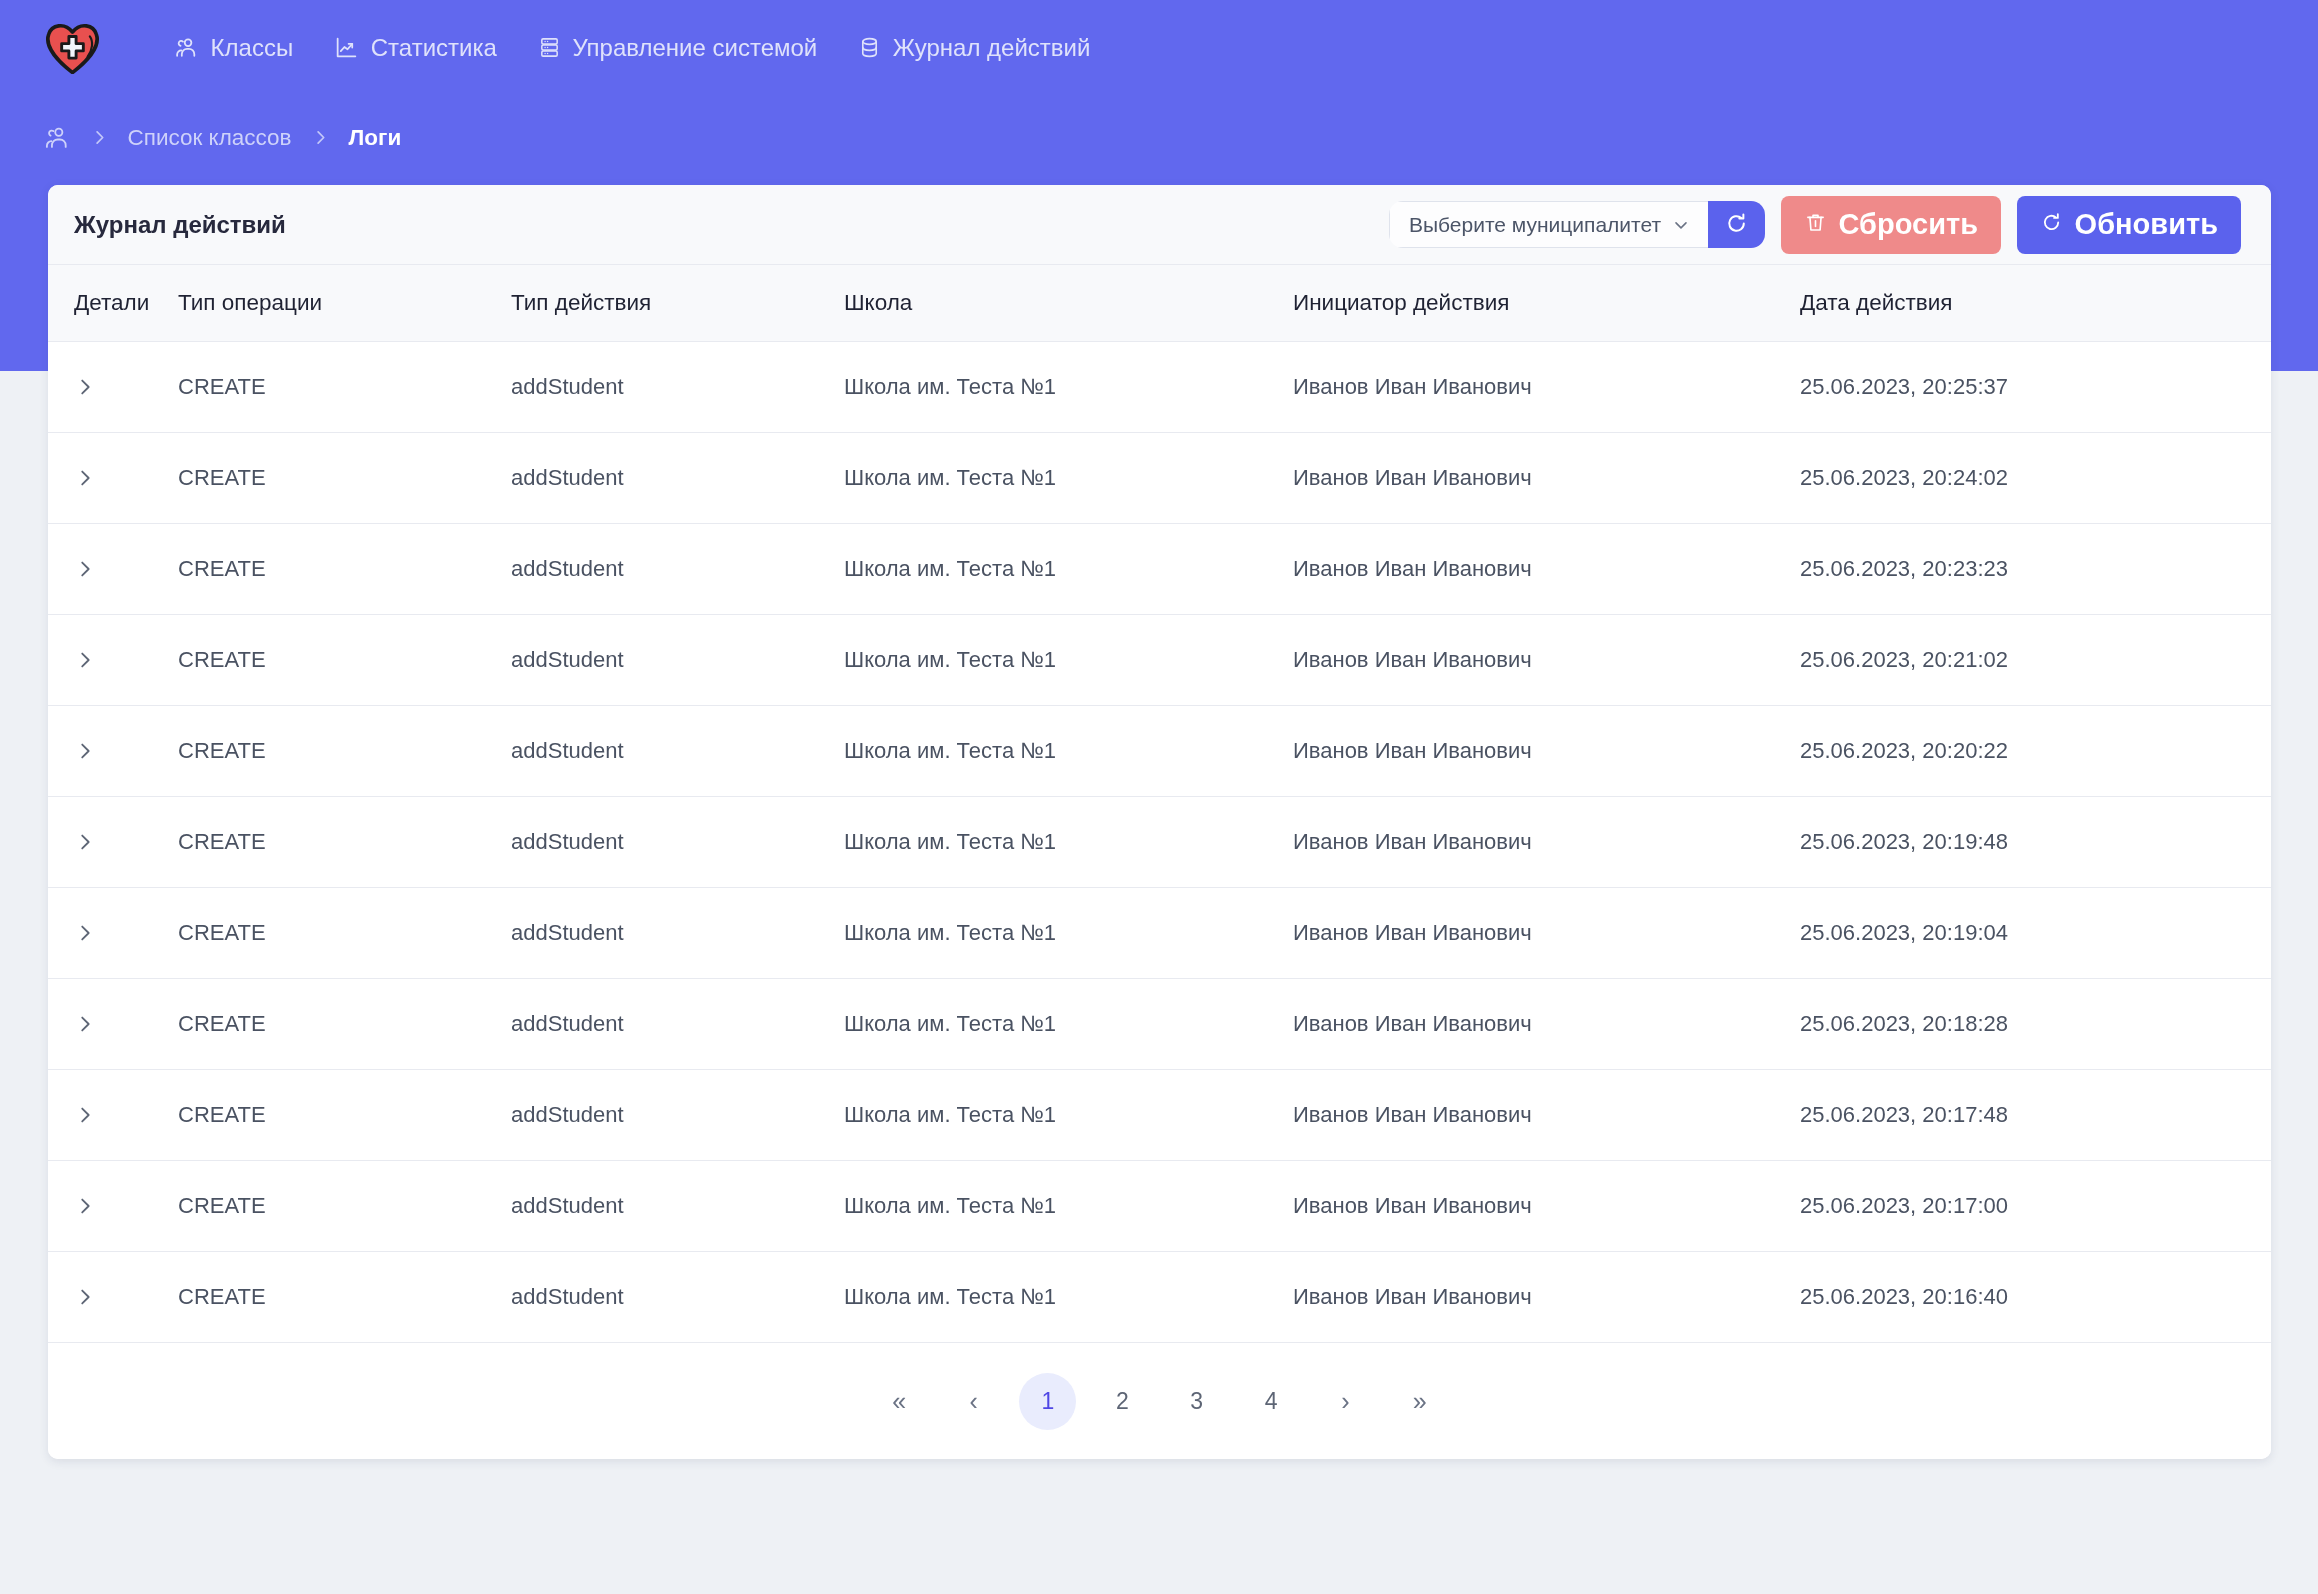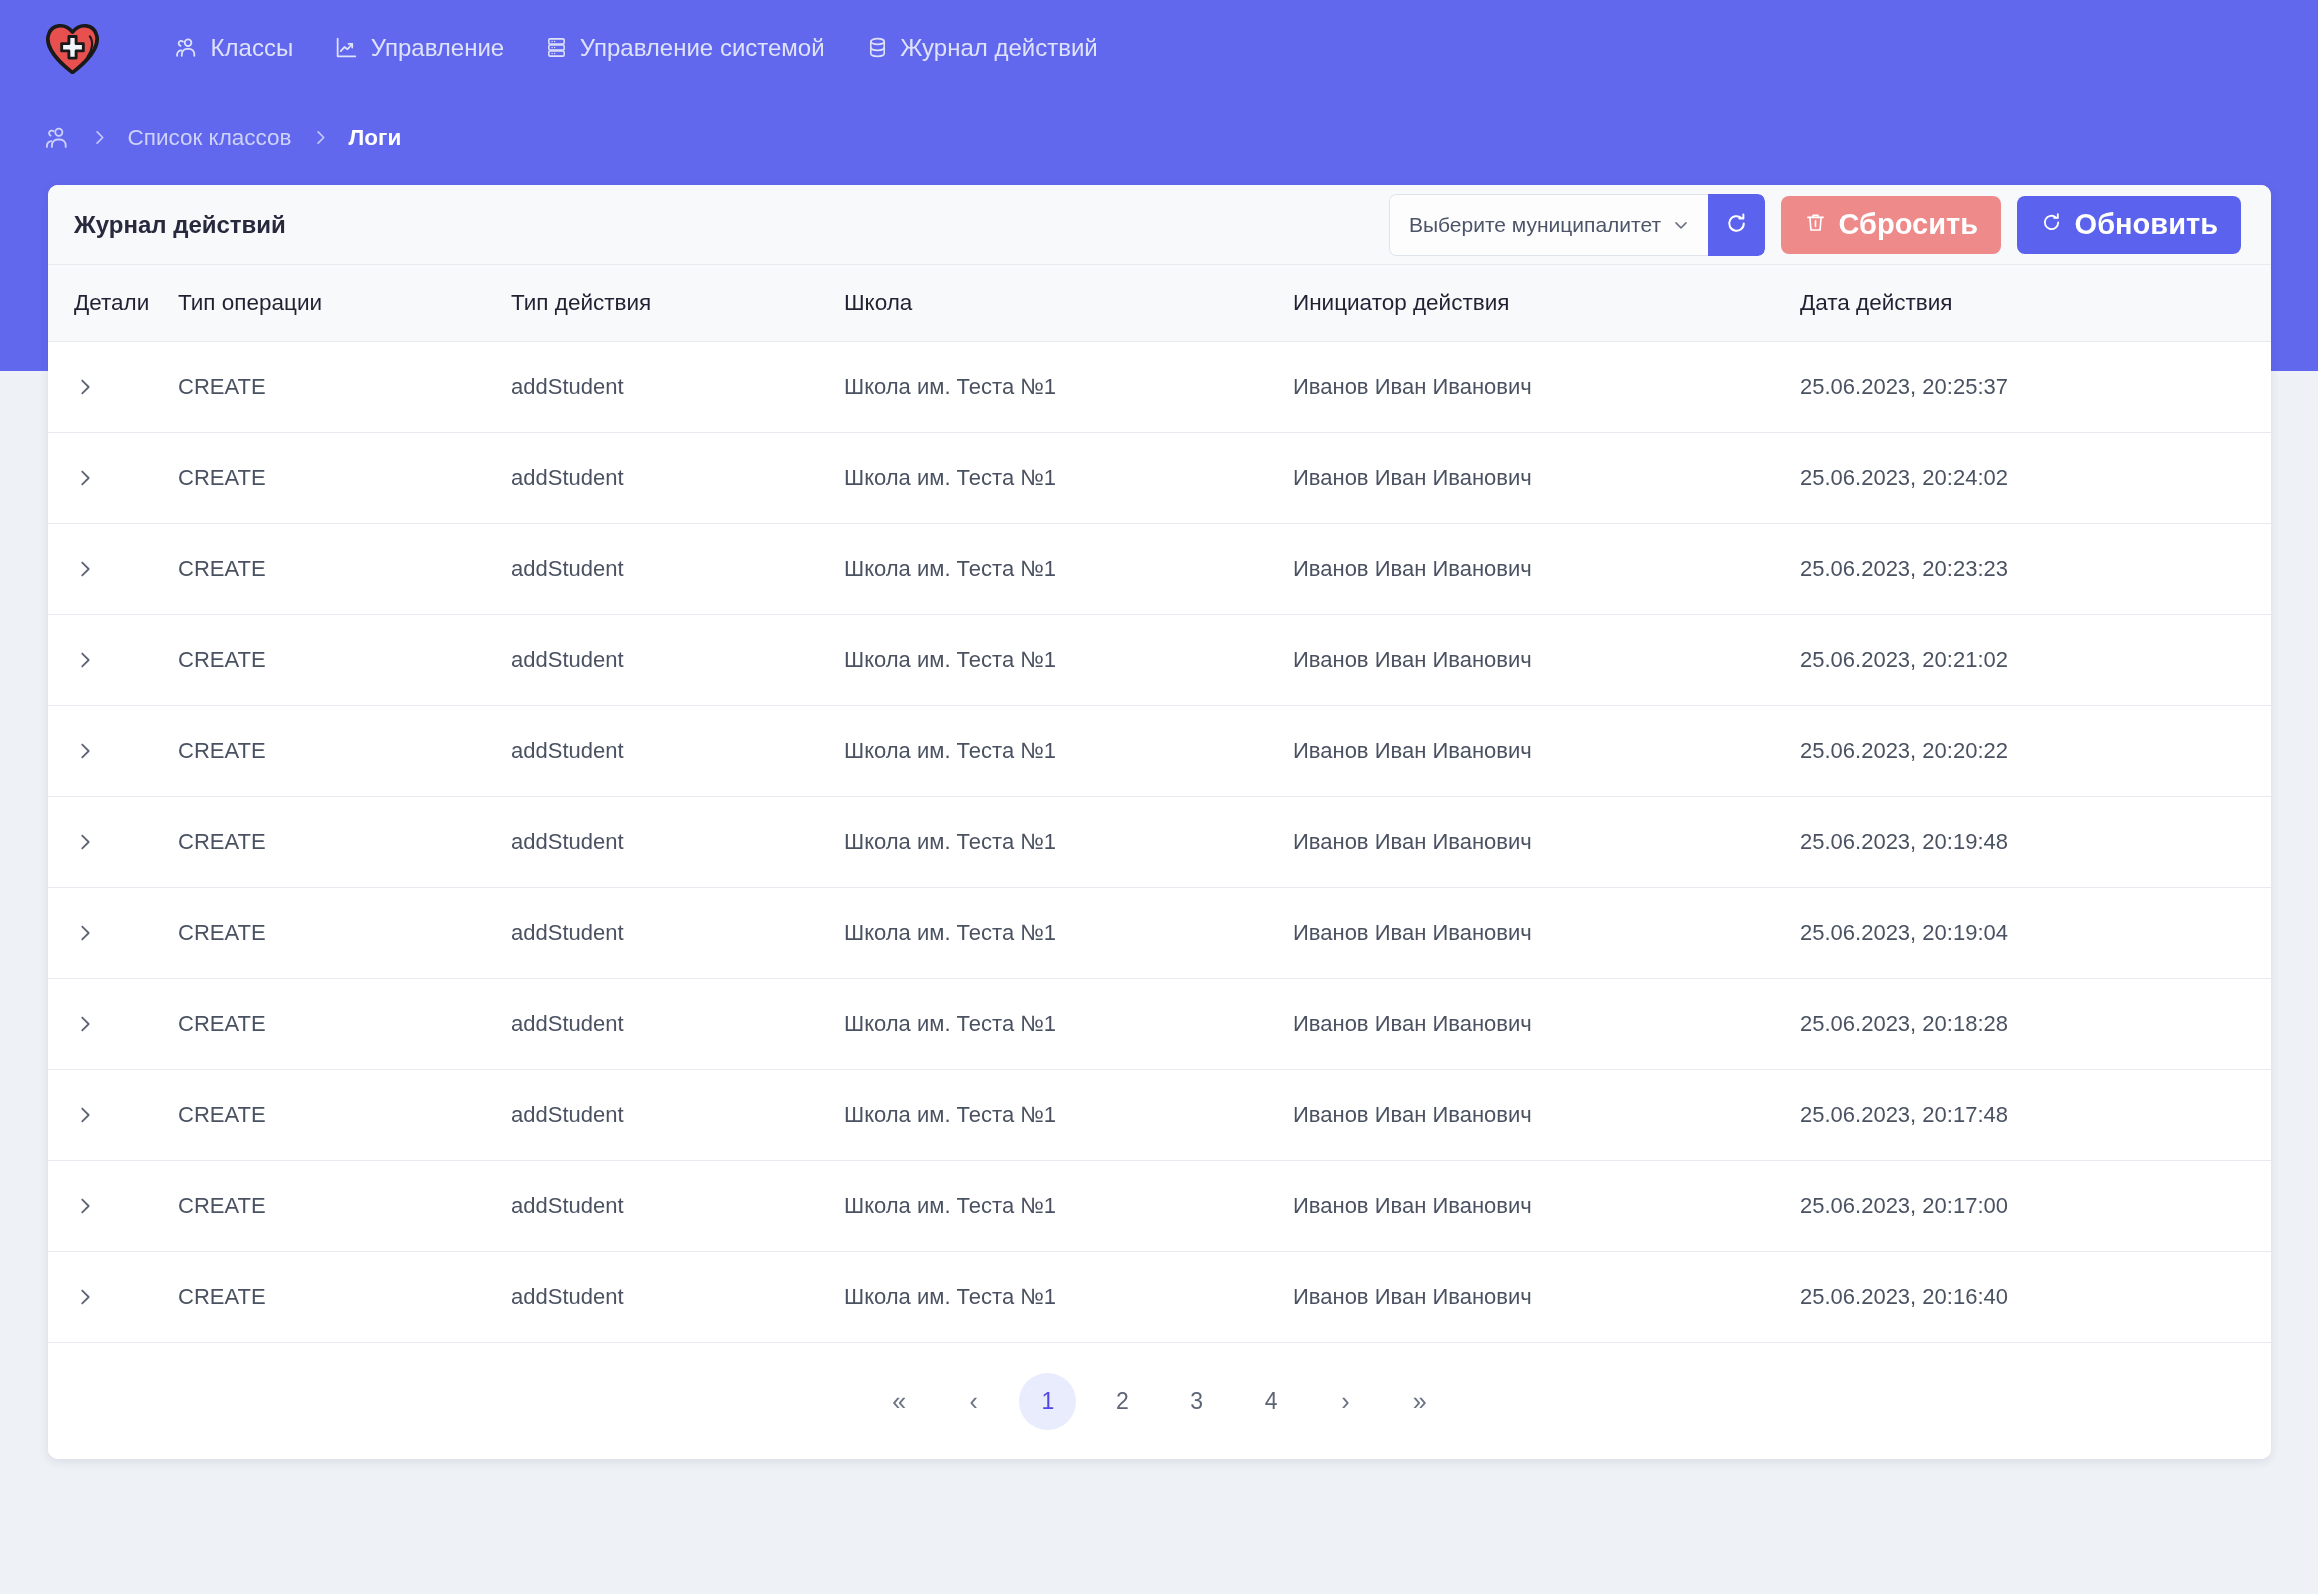--- a/index.html
+++ b/index.html
@@ -123,22 +123,22 @@
   .tools {
     margin-left: auto;
     display: flex;
     align-items: center;
     gap: 16px;
   }
 
   .combo {
     display: flex;
     align-items: stretch;
-    height: 62px;
-    border-radius: 7px;
+    height: 47px;
+    border-radius: 14px;
     overflow: hidden;
     justify-content: center;
   }
   .combo .field {
     width: 319px;
     background: #fdfdfe;
     border: 0.7px solid #dfe3ec;
     border-right: none;
     border-radius: 7.2px 0 0 7.2px;
     display: flex;
@@ -270,21 +270,21 @@
     </div>
 
     <div class="nav-item">
       <span class="ico">
         <svg width="25" height="25" viewBox="0 0 24 24" fill="none" stroke="#dfe2fb" stroke-width="1.7" stroke-linecap="round" stroke-linejoin="round">
           <path d="M3.5 3.5v17h17"></path>
           <path d="M6.5 15.5l3.5-4 3 2.2 4.5-5.2"></path>
           <path d="M14 8.5h3.5V12"></path>
         </svg>
       </span>
-      <span>Управление</span>
+      <span>Статистика</span>
     </div>
 
     <div class="nav-item">
       <span class="ico">
         <svg width="23" height="25" viewBox="0 0 24 24" fill="none" stroke="#dfe2fb" stroke-width="1.6" stroke-linecap="round" stroke-linejoin="round">
           <rect x="4" y="3" width="16" height="5.4" rx="1.3"></rect>
           <rect x="4" y="9.3" width="16" height="5.4" rx="1.3"></rect>
           <rect x="4" y="15.6" width="16" height="5.4" rx="1.3"></rect>
           <circle cx="7.4" cy="5.7" r=".75" fill="#dfe2fb" stroke="none"></circle>
           <circle cx="10" cy="5.7" r=".75" fill="#dfe2fb" stroke="none"></circle>

